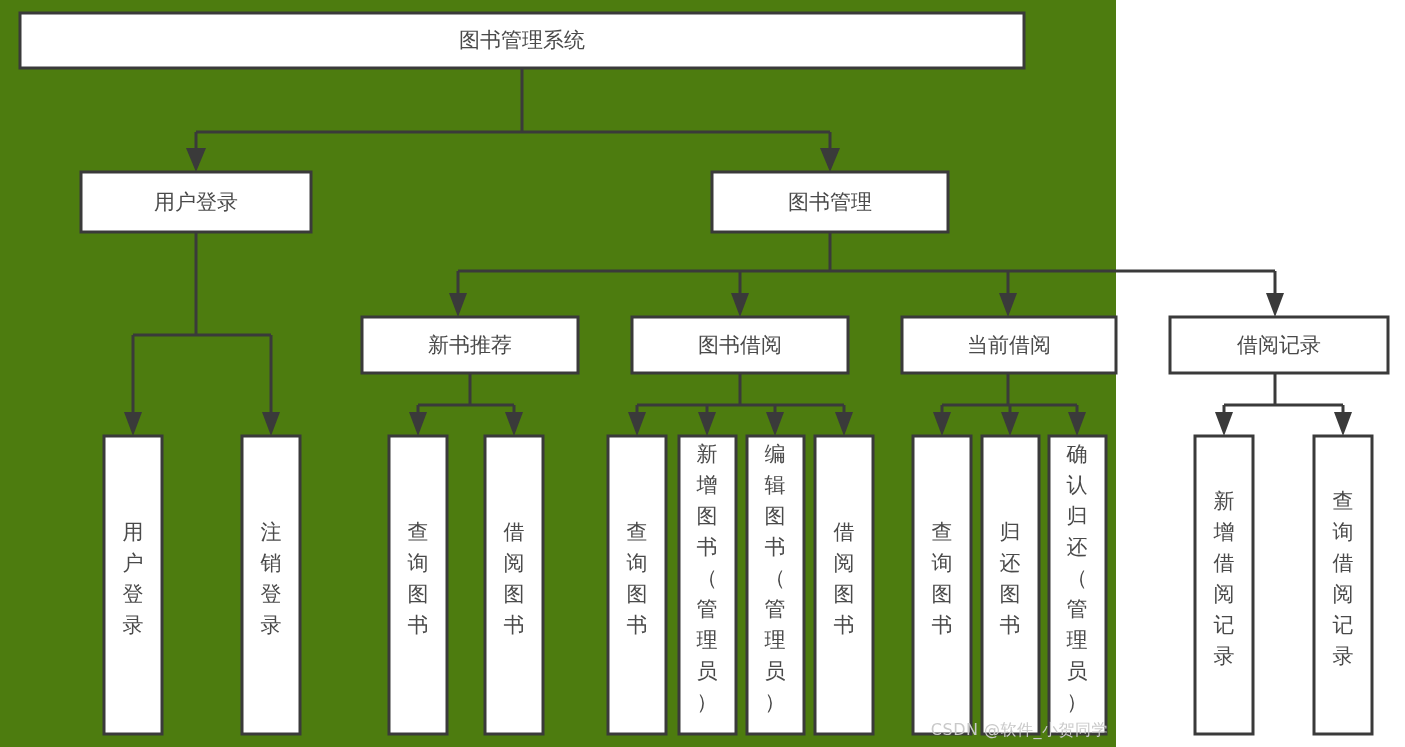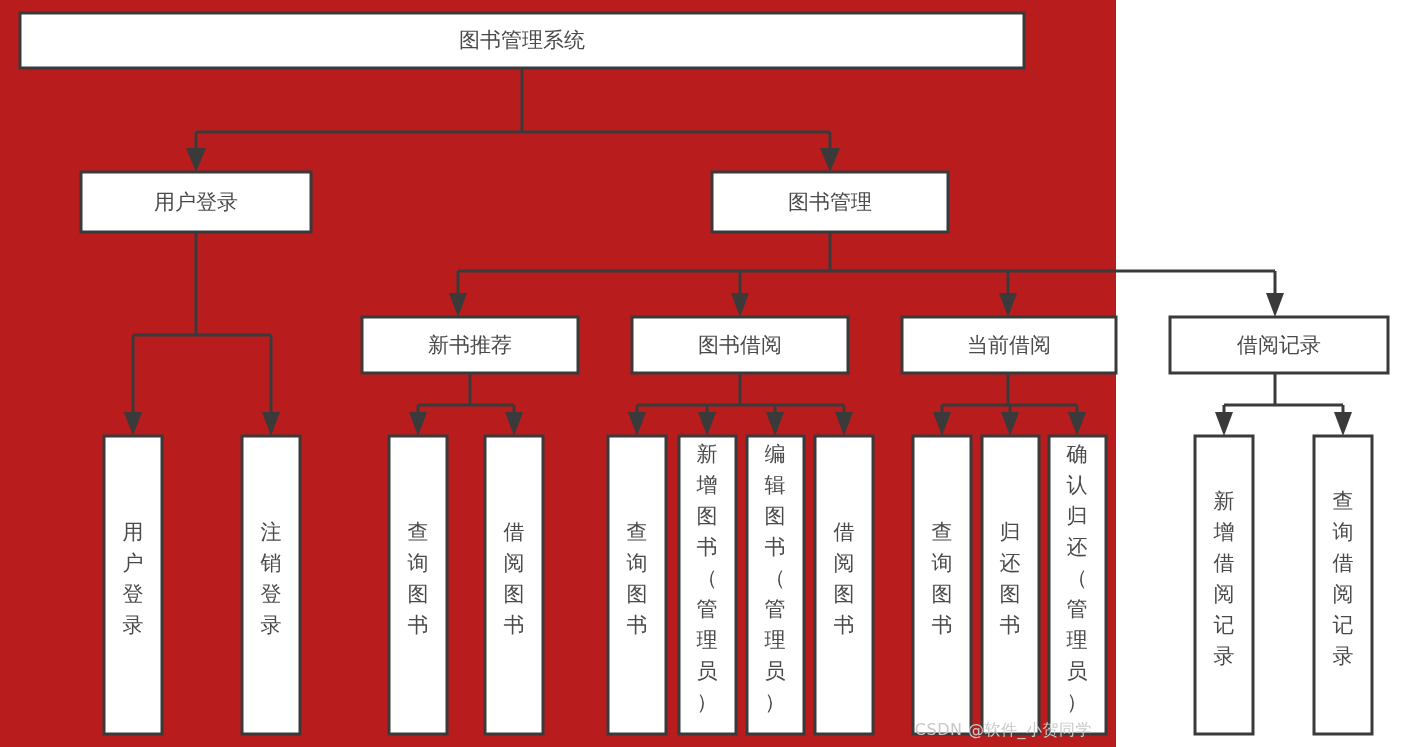--- a/index.html
+++ b/index.html
@@ -1,27 +1,27 @@
 <!DOCTYPE html>
 <html><head>
 <meta charset="utf-8">
 <style>
   html,body{margin:0;padding:0;background:#ffffff;}
   body{width:1405px;height:747px;overflow:hidden;
        font-family:"DejaVu Sans","Liberation Sans",sans-serif;}
-  #diagram{position:relative;width:1116px;height:747px;background:#b91c1c;}
+  #diagram{position:relative;width:1116px;height:747px;background:#4d7c0f;}
   svg{position:absolute;left:0;top:0;}
   .box{fill:#ffffff;stroke:#3a3a3a;stroke-width:3;}
   .link{stroke:#3a3a3a;stroke-width:3;fill:none;stroke-linecap:butt;}
   .arrow{fill:#3a3a3a;stroke:none;}
   .lbl{fill:#4a4a4a;font-family:"DejaVu Sans","Liberation Sans",sans-serif;
        font-size:21px;text-anchor:middle;dominant-baseline:middle;}
   .vlbl{fill:#4a4a4a;font-family:"DejaVu Sans","Liberation Sans",sans-serif;
         font-size:21px;text-anchor:middle;}
-  .watermark{position:absolute;right:24px;bottom:6px;color:#c9c9c9;
+  .watermark{position:absolute;right:8px;bottom:6px;color:#c9c9c9;
              font-size:16px;font-family:"DejaVu Sans","Liberation Sans",sans-serif;
              white-space:nowrap;letter-spacing:.5px;}
 </style>
 </head>
 <body>
 
 <div id="diagram">
 
   <svg width="1405" height="747" viewBox="0 0 1405 747">
 

